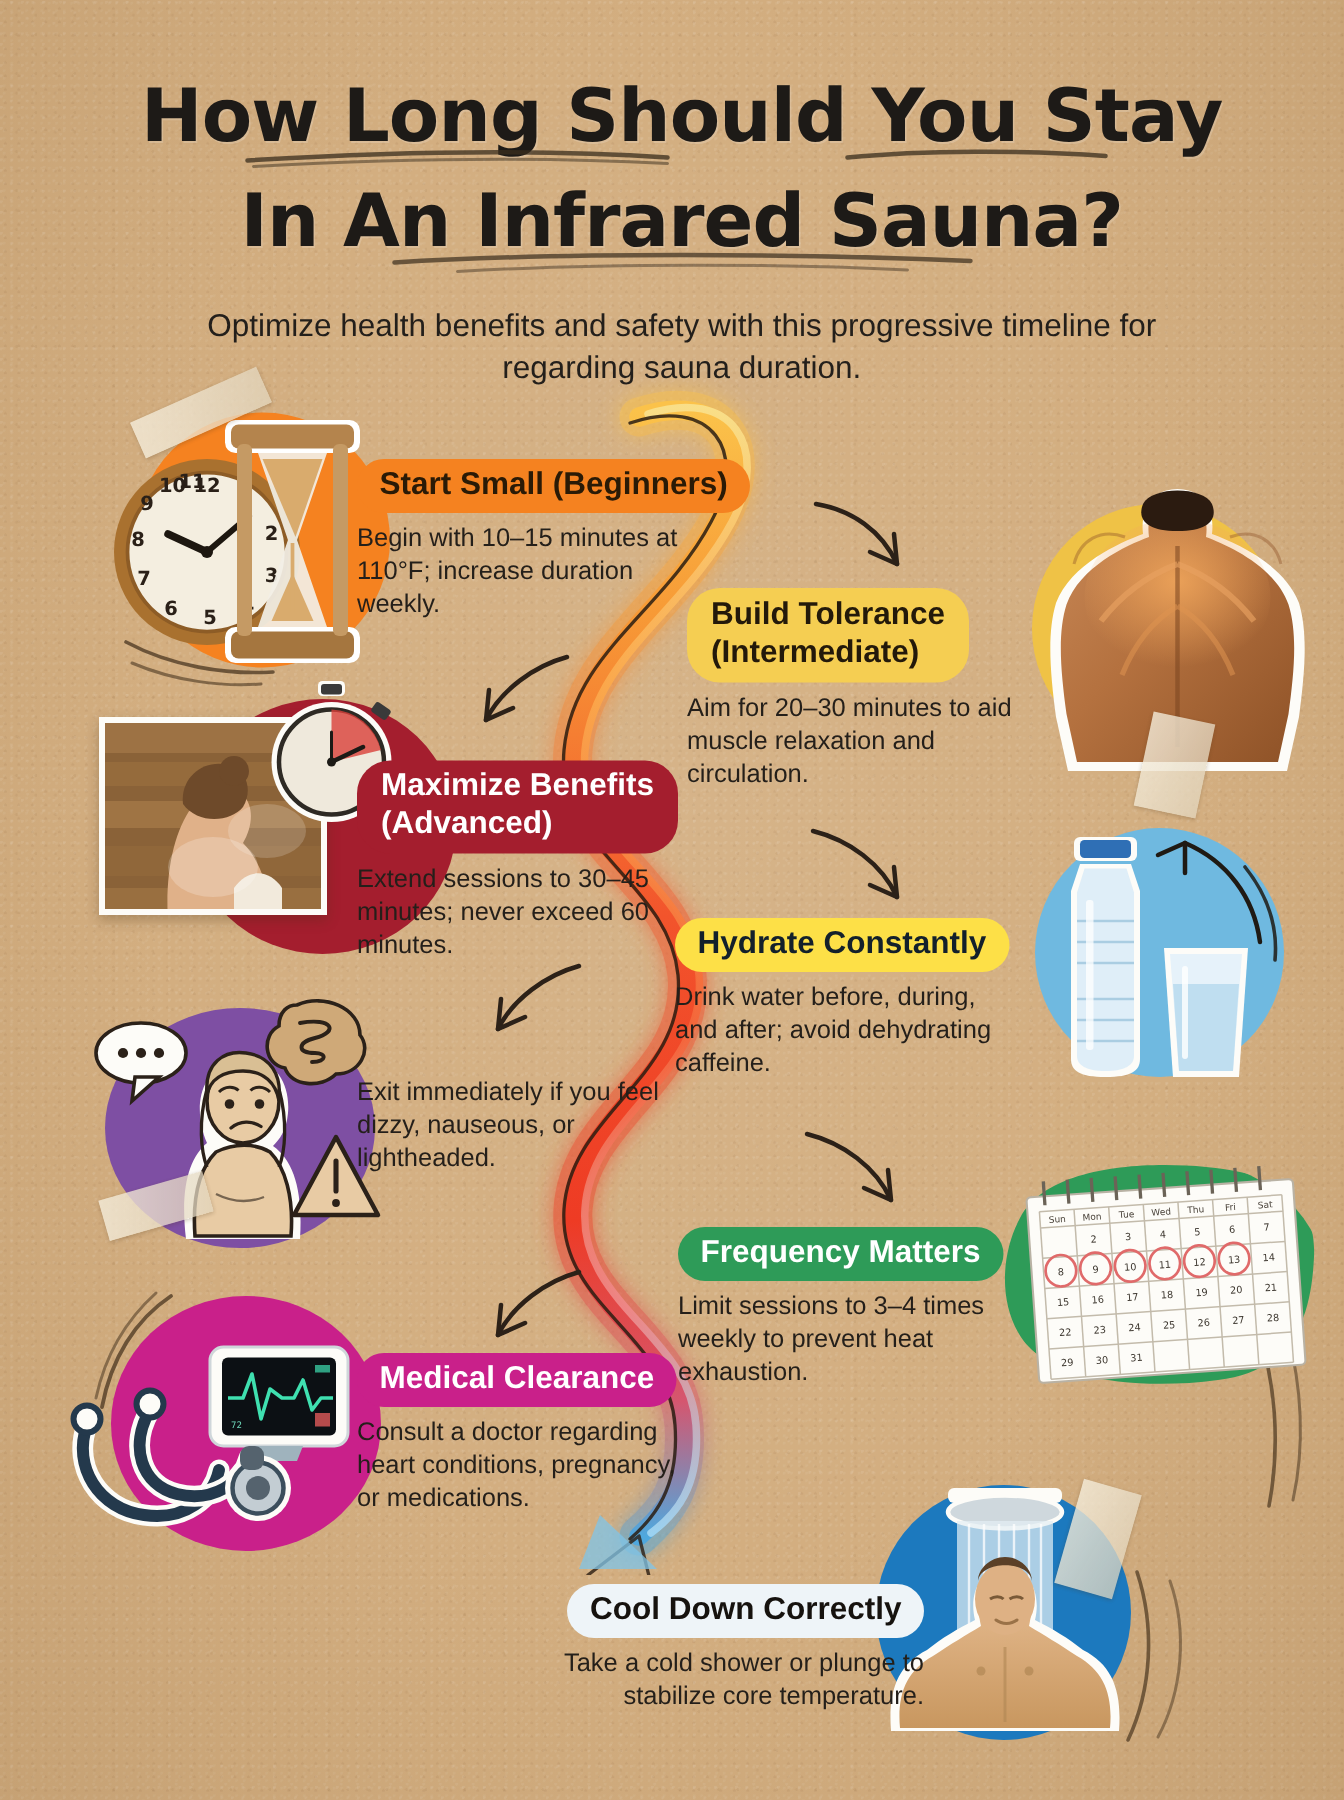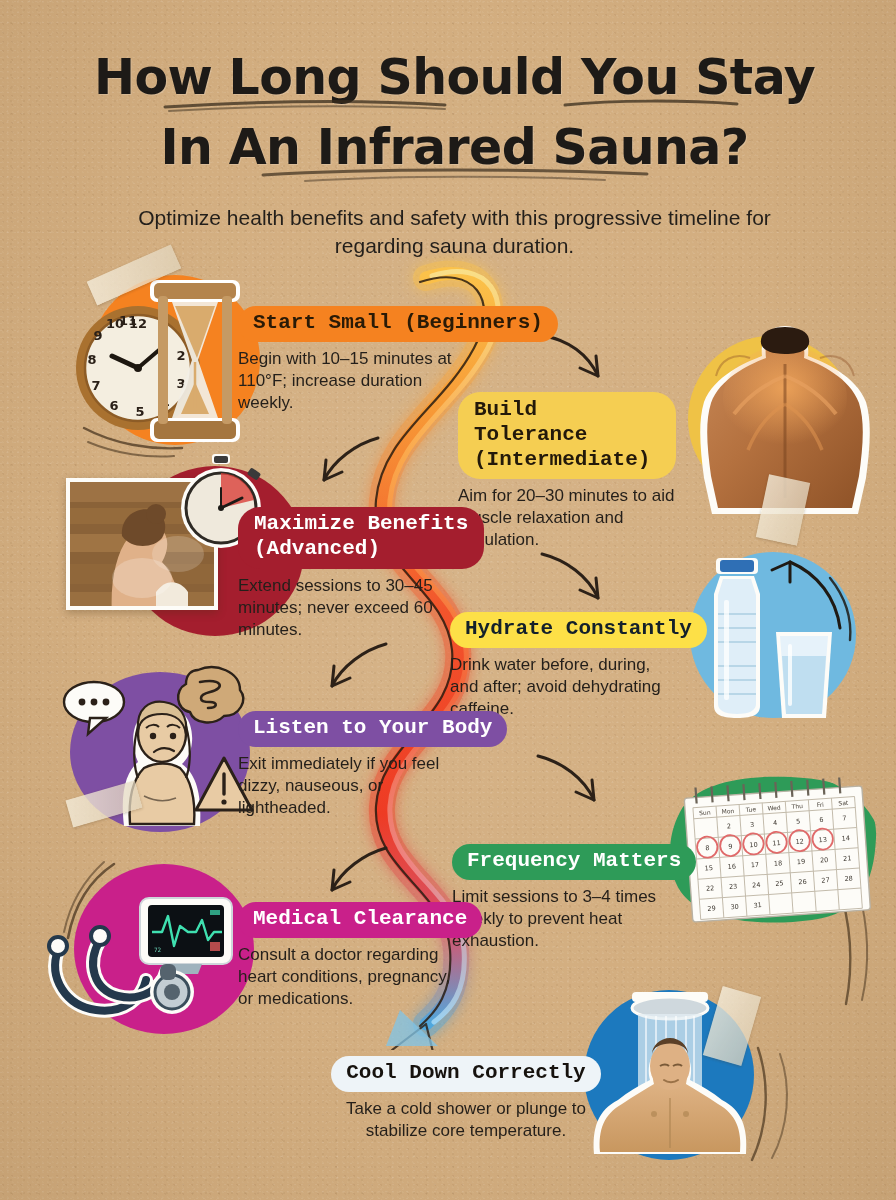--- a/index.html
+++ b/index.html
@@ -59,31 +59,30 @@
     opacity:.92;
   }
   .badge{
     display:inline-block;
     padding:5px 15px 6px;
     border-radius:22px;
     font-size:21px;
     font-weight:bold;
     line-height:1.18;
     white-space:nowrap;
-    font-family:Liberation Mono, monospace;
   }
   .badge.two-line{ white-space:normal; }
   .desc{
     margin-top:6px;
     font-size:17px;
     line-height:1.30;
     color:#241f1a;
   }
   .step.right-al .badge, .step.right-al .desc{ }
-  .step.center-al{ text-align:center; }
+  .step.center-al{ text-align:right; }
 
   
   .photo{
     position:absolute; z-index:5;
     border:4px solid #fdfcf8;
     box-shadow:0 3px 8px rgba(70,45,18,.30);
     overflow:hidden;
     background:#c9b79b;
   }
   .sticker{ position:absolute; z-index:5; }
@@ -377,21 +376,20 @@
   </g>
 
   <g>
     <path d="M166 102 L194 154 L138 154 Z" fill="#E8CBA4" stroke="#2b2119" stroke-width="3" stroke-linejoin="round"></path>
     <line x1="166" y1="118" x2="166" y2="138" stroke="#2b2119" stroke-width="3.4" stroke-linecap="round"></line>
     <circle cx="166" cy="146" r="2.6" fill="#2b2119"></circle>
   </g>
 </svg>
 
 <div class="step" style="top:711px;left:238px;width:250px;">
-  <div class="badge" style="background:#7E4FA3;color:#fff;">Listen to Your Body</div>
   <div class="desc" style="width:208px;">Exit immediately if you feel dizzy, nauseous, or lightheaded.</div>
 </div>
 
 <svg class="blob" style="top:770px;left:664px;z-index:4;" width="218" height="160" viewBox="0 0 218 160">
   <path d="M16 42 C34 8,96 4,140 8 C186 12,214 28,212 68 C210 112,196 144,148 150
            C96 157,40 150,20 126 C2 104,2 68,16 42 Z" fill="#2E9B58"></path>
 </svg>
 <svg class="pencil" style="top:880px;left:824px;" width="62" height="130" viewBox="0 0 62 130">
   <path d="M14 4 C26 40,30 82,22 124" stroke="#4a3620" stroke-width="2.4" fill="none" stroke-linecap="round" opacity=".7"></path>
   <path d="M34 8 C44 44,46 84,38 120" stroke="#4a3620" stroke-width="2" fill="none" stroke-linecap="round" opacity=".55"></path>
@@ -474,21 +472,21 @@
         <ellipse cx="25.57142857142857" cy="64.3" rx="10.182857142857143" ry="10.504"></ellipse>
         <ellipse cx="48.71428571428571" cy="64.3" rx="10.182857142857143" ry="10.504"></ellipse>
         <ellipse cx="71.85714285714286" cy="64.3" rx="10.182857142857143" ry="10.504"></ellipse>
         <ellipse cx="95" cy="64.3" rx="10.182857142857143" ry="10.504"></ellipse>
         <ellipse cx="118.14285714285714" cy="64.3" rx="10.182857142857143" ry="10.504"></ellipse>
         <ellipse cx="141.2857142857143" cy="64.3" rx="10.182857142857143" ry="10.504"></ellipse>
       </g>
   </svg>
 </div>
 
-<div class="step right-al" style="top:844px;left:452px;width:222px;">
+<div class="step right-al" style="top:818px;left:452px;width:222px;">
   <div class="badge" style="background:#2E9B58;color:#fff;">Frequency Matters</div>
   <div class="desc">Limit sessions to 3–4 times weekly to prevent heat exhaustion.</div>
 </div>
 
 <div class="blob" style="top:864px;left:74px;width:180px;height:170px;background:#C9208A;"></div>
 <svg class="pencil" style="top:858px;left:56px;" width="70" height="90" viewBox="0 0 70 90">
   <path d="M58 6 C34 22,18 48,12 80" stroke="#4a3620" stroke-width="2.6" fill="none" stroke-linecap="round" opacity=".75"></path>
   <path d="M48 4 C28 22,14 46,8 74" stroke="#4a3620" stroke-width="2" fill="none" stroke-linecap="round" opacity=".55"></path>
 </svg>
 

